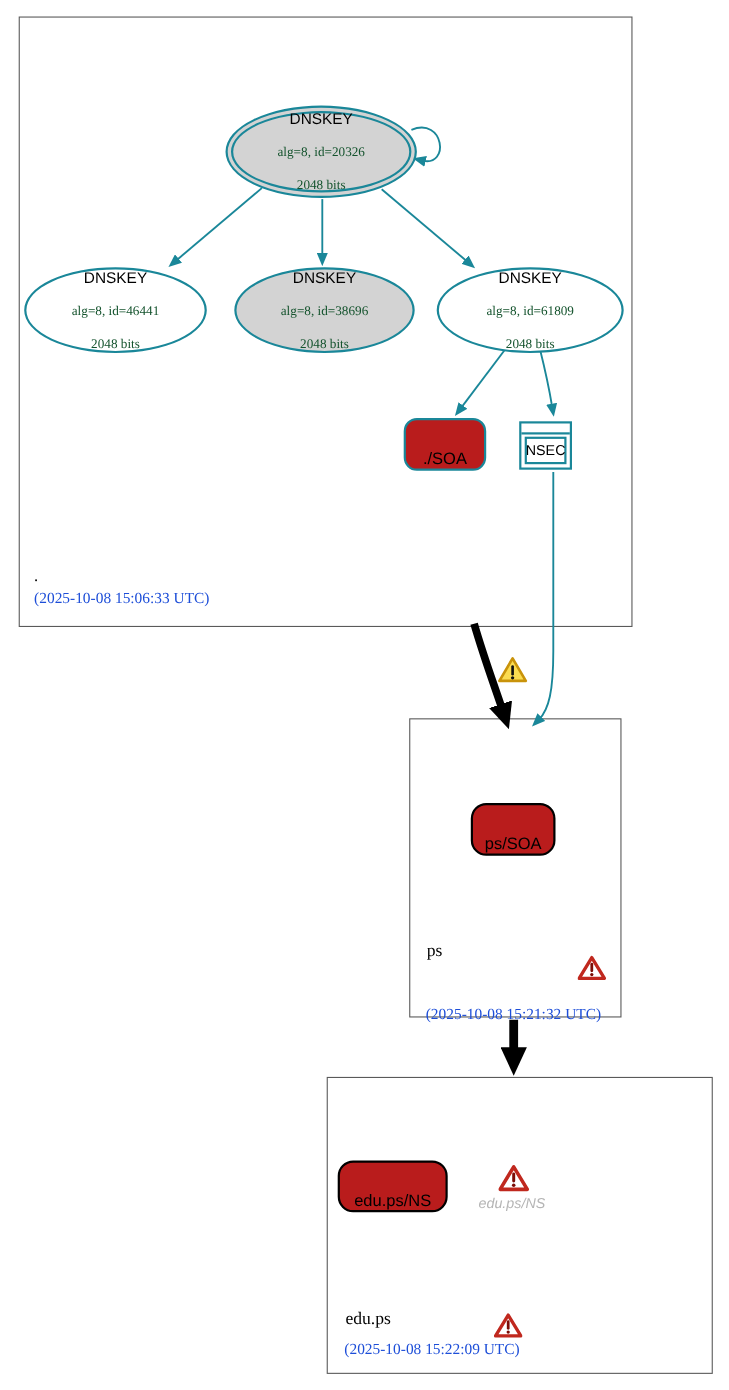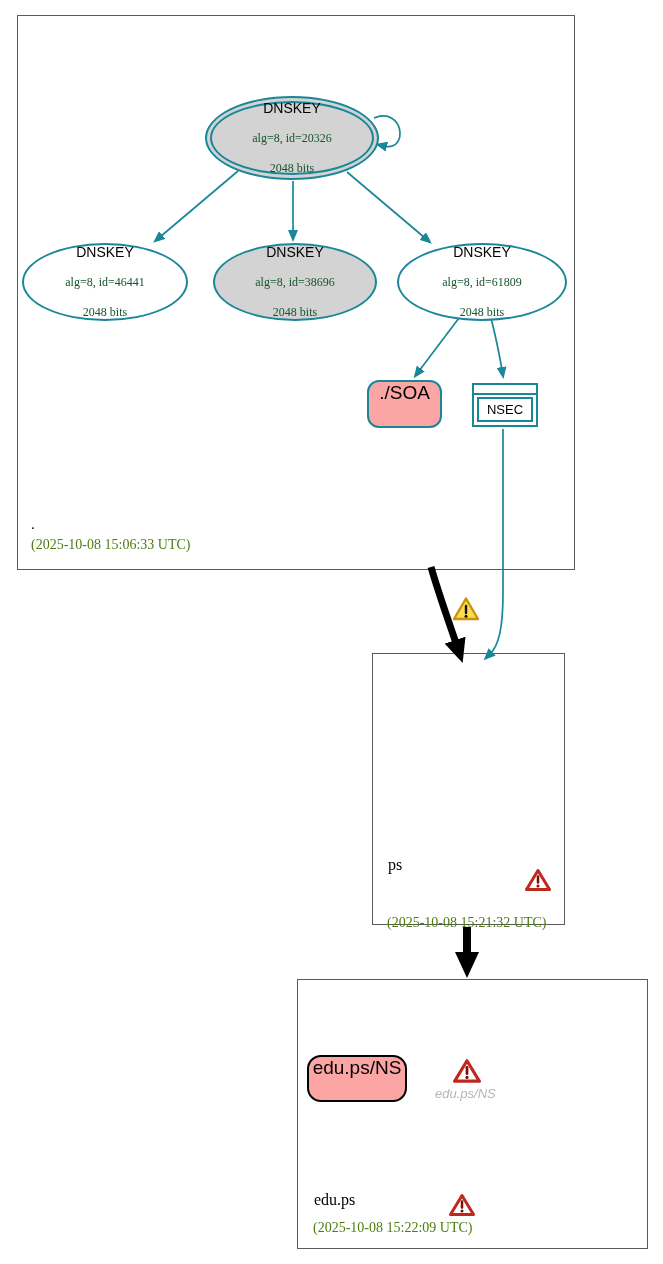--- a/index.html
+++ b/index.html
@@ -11,33 +11,33 @@
 
   .zone-box{position:absolute;border:1px solid var(--box-border);background:transparent;}
 
   .ellipse{position:absolute;border:2px solid var(--teal);border-radius:50%;background:#fff;box-sizing:border-box;}
   .ellipse.gray{background:var(--node-fill-gray);}
   .ellipse-inner{position:absolute;inset:3px;border:2px solid var(--teal);border-radius:50%;}
   .node-text{position:absolute;inset:0;display:flex;flex-direction:column;align-items:center;justify-content:center;line-height:1.15;gap:16px;}
   .nk-title{font-family:"Liberation Sans",sans-serif;font-size:14px;color:#000;}
   .nk-detail{font-family:"Liberation Serif",serif;font-size:12px;color:#14532d;}
 
-  .rrset{position:absolute;border:2px solid #000;border-radius:14px;background:#fca5a5;box-sizing:border-box;
-         display:flex;align-items:flex-start;justify-content:center;
-         font-family:"Liberation Sans",sans-serif;font-size:19px;color:#000;}
+  .rrset{position:absolute;border:2px solid #000;border-radius:14px;background:#b91c1c;box-sizing:border-box;
+         display:flex;align-items:flex-end;justify-content:center;
+         font-family:"Liberation Sans",sans-serif;font-size:15px;color:#000;}
   .rrset.teal{border-color:var(--teal);border-radius:12px;}
 
   .nsec{position:absolute;border:2px solid var(--teal);background:#fff;box-sizing:border-box;}
   .nsec-band{position:absolute;top:8px;left:0;right:0;height:0;border-top:2px solid var(--teal);}
   .nsec-inner{position:absolute;top:12px;left:3px;right:3px;bottom:3px;border:2px solid var(--teal);
               display:flex;align-items:center;justify-content:center;
               font-family:"Liberation Sans",sans-serif;font-size:13px;color:#000;}
 
   .zone-name{position:absolute;font-size:15px;color:#000;}
-  .zone-ts{position:absolute;font-size:14px;color:#4d7c0f;white-space:nowrap;}
+  .zone-ts{position:absolute;font-size:14px;color:#1d4ed8;white-space:nowrap;}
   .err-caption{position:absolute;font-family:"Liberation Sans",sans-serif;font-style:italic;
                font-size:13px;color:var(--muted-text);white-space:nowrap;}
   .icon{position:absolute;}
 </style>
 </head>
 <body>
 
 <div class="canvas">
 
   <div class="zone-box" style="left:17px;top:15px;width:556px;height:553px;"></div>
@@ -97,34 +97,37 @@
       <span class="nk-title">DNSKEY</span>
       <span class="nk-detail">alg=8, id=61809</span>
       <span class="nk-detail">2048 bits</span>
     </div>
   </div>
 
   <div class="rrset teal" style="left:367px;top:380px;width:75px;height:48px;">
     <span>./SOA</span>
   </div>
 
-  <div class="nsec" style="left:472px;top:383px;width:66px;height:44px;">
+  <div class="nsec" style="left:472px;top:383px;width:48px;height:44px;">
     <div class="nsec-band"></div>
     <div class="nsec-inner">NSEC</div>
   </div>
 
   <div class="zone-name" style="left:31px;top:516px;">.</div>
   <div class="zone-ts" style="left:31px;top:537px;">(2025-10-08 15:06:33 UTC)</div>
 
   <svg class="icon" style="left:452px;top:596px;" width="28" height="26" viewBox="0 0 28 26">
     <path d="M14 2.5 L26 23 L2 23 Z" style="fill:var(--warning-fill);stroke:var(--warning-border)" stroke-width="2.4" stroke-linejoin="round"></path>
     <path d="M14 10 L14 17" stroke="#111" stroke-width="2.4" stroke-linecap="round"></path>
     <circle cx="14" cy="20.2" r="1.5" fill="#111"></circle>
   </svg>
 
+  <div class="rrset" style="left:428px;top:730px;width:77px;height:48px;">
+    <span>ps/SOA</span>
+  </div>
   <div class="zone-name" style="left:388px;top:856px;font-size:16px;">ps</div>
   <div class="zone-ts" style="left:387px;top:915px;">(2025-10-08 15:21:32 UTC)</div>
   <svg class="icon" style="left:525px;top:868px;" width="26" height="24" viewBox="0 0 26 24">
     <path d="M13 2.5 L24.5 21.5 L1.5 21.5 Z" fill="#fff" style="stroke:var(--error-red)" stroke-width="3" stroke-linejoin="round"></path>
     <path d="M13 8.5 L13 14.5" stroke="#7c0c06" stroke-width="2.5" stroke-linecap="round"></path>
     <circle cx="13" cy="18" r="1.5" fill="#7c0c06"></circle>
   </svg>
 
   <div class="rrset" style="left:307px;top:1055px;width:100px;height:47px;">
     <span>edu.ps/NS</span>

